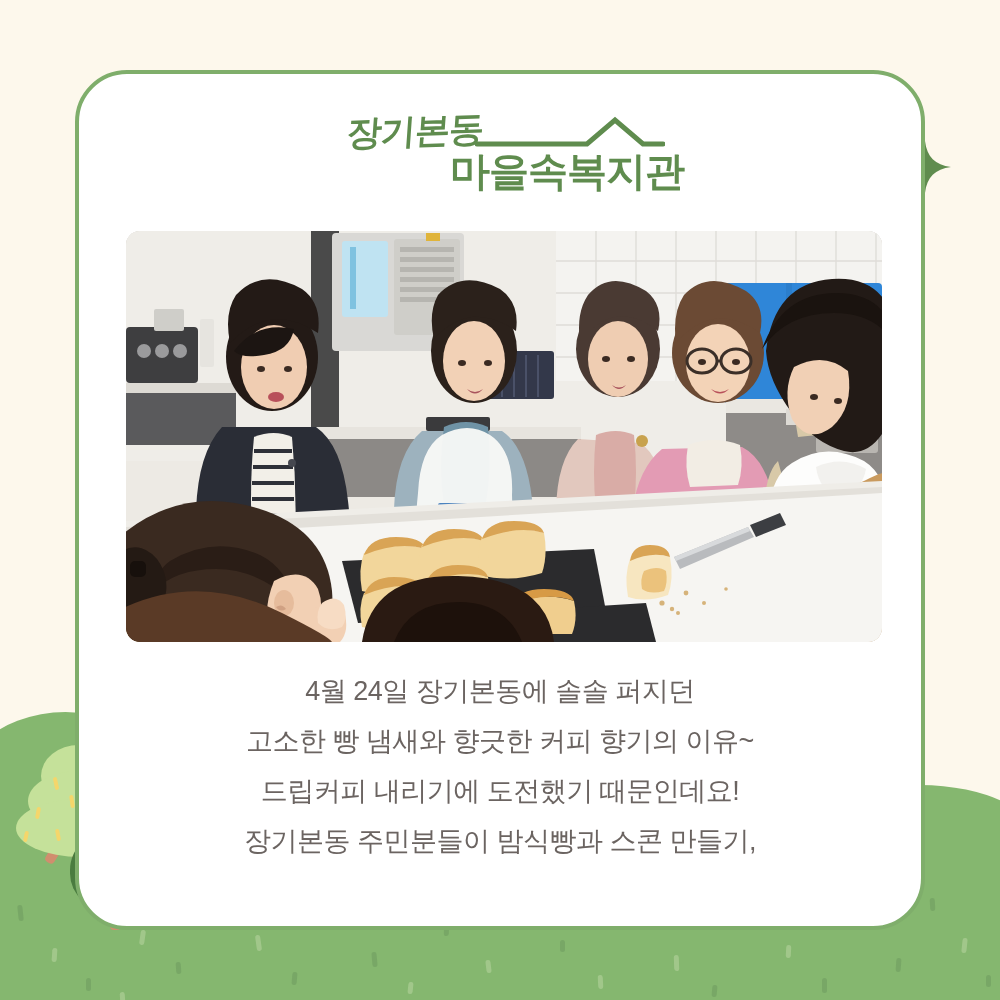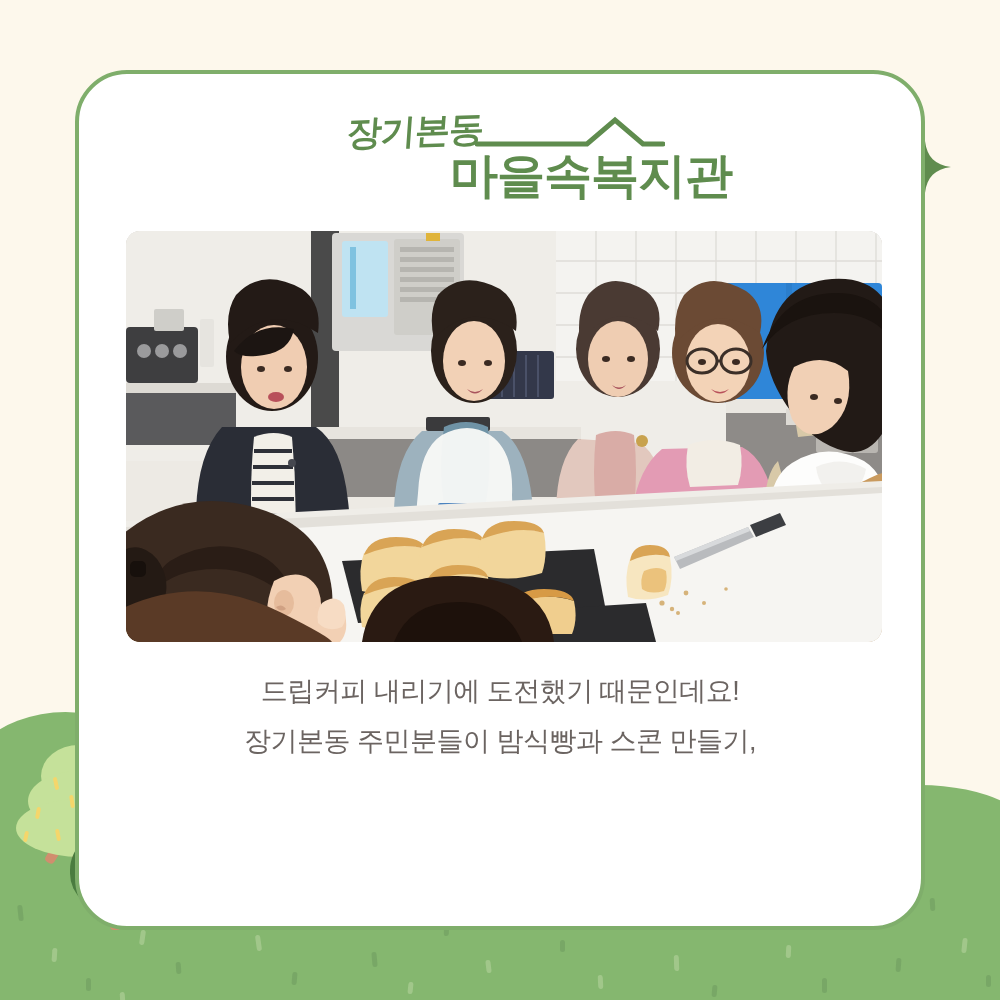--- a/index.html
+++ b/index.html
@@ -119,21 +119,21 @@
   }
   .logo-line1 {
     left: 12px;
     top: 6px;
     font-size: 35px;
     transform: skewX(-6deg) rotate(-2deg);
   }
   .logo-line2 {
     left: 115px;
     top: 42px;
-    font-size: 48px;
+    font-size: 40px;
   }
   .roof {
     position: absolute;
     left: 140px;
     top: 10px;
     width: 190px;
     height: 42px;
   }
 
   
@@ -515,18 +515,20 @@
             <path d="M236 411 q10 -68 96 -66 q88 2 96 66 z" fill="#2A1A12"></path>
             <path d="M268 411 q16 -40 64 -40 q48 0 64 40 z" fill="#1D110B"></path>
           </g>
 
           <rect x="0" y="0" width="756" height="411" fill="none"></rect>
         </g>
       </svg>
     </div>
 
     <div class="caption">
+      <div>4월 24일 장기본동에 솔솔 퍼지던</div>
+      <div>고소한 빵 냄새와  향긋한 커피 향기의 이유~</div>
       <div>드립커피 내리기에 도전했기 때문인데요!</div>
       <div>장기본동 주민분들이 밤식빵과 스콘 만들기,</div>
     </div>
 
   </div>
 </div>
 
 </body></html>

